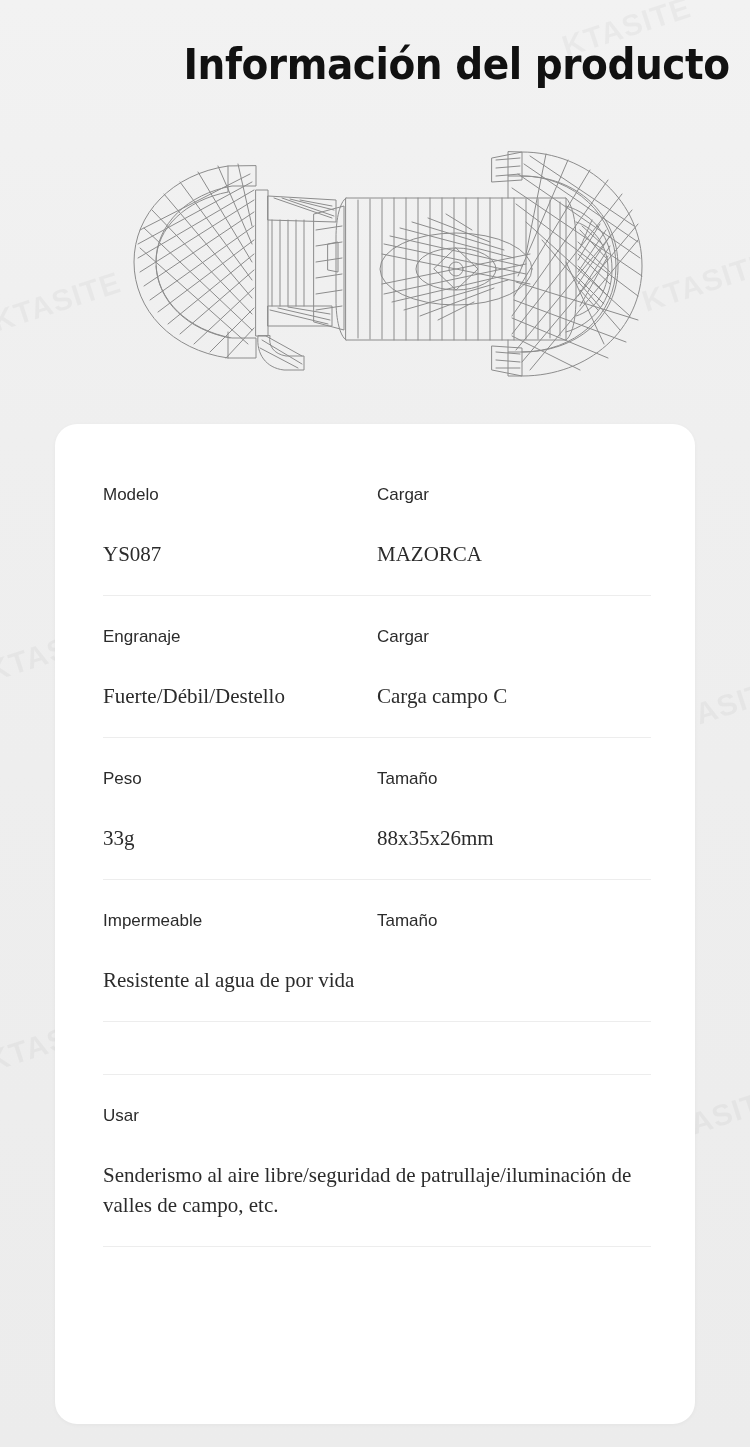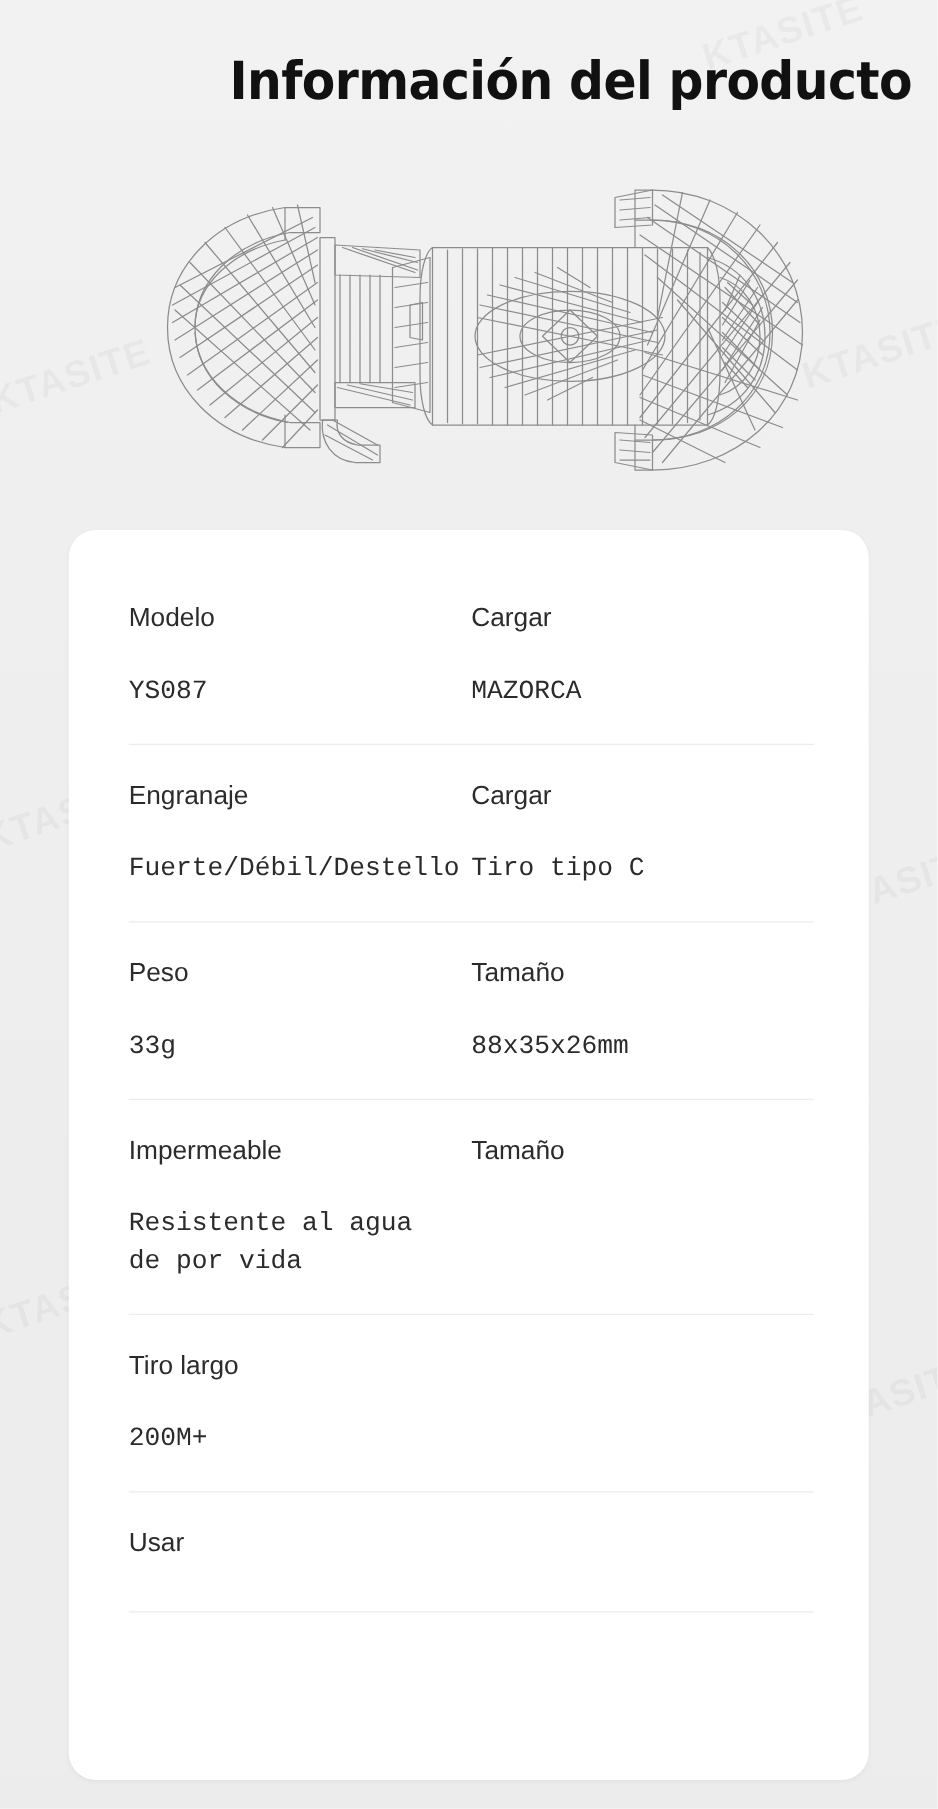--- a/index.html
+++ b/index.html
@@ -82,31 +82,31 @@
     display: flex;
     width: 100%;
     box-sizing: border-box;
   }
   .spec-col {
     width: 50%;
     box-sizing: border-box;
     padding-right: 12px;
   }
   .spec-label {
-    font-size: 21px;
+    font-size: 17px;
     color: #2b2b2b;
     line-height: 30px;
     margin-bottom: 13px;
     font-family: "Liberation Sans", sans-serif;
   }
   .spec-value {
     font-size: 21px;
     color: #2b2b2b;
     line-height: 30px;
-    font-family: Liberation Mono, monospace;
+    font-family: Liberation Serif, serif;
     margin-top: 29px;
   }
   .divider {
     height: 1px;
     background: #ededed;
     margin: 26px 0 26px 0;
     width: 100%;
   }
 </style>
 </head>
@@ -201,21 +201,21 @@
 
     <div class="divider"></div>
 
     <div class="spec-row">
       <div class="spec-col">
         <div class="spec-label">Engranaje</div>
         <div class="spec-value">Fuerte/Débil/Destello</div>
       </div>
       <div class="spec-col">
         <div class="spec-label">Cargar</div>
-        <div class="spec-value">Tiro tipo C</div>
+        <div class="spec-value">Carga campo C</div>
       </div>
     </div>
 
     <div class="divider"></div>
 
     <div class="spec-row">
       <div class="spec-col">
         <div class="spec-label">Peso</div>
         <div class="spec-value">33g</div>
       </div>
@@ -233,31 +233,28 @@
         <div class="spec-value">Resistente al agua de por vida</div>
       </div>
       <div class="spec-col">
         <div class="spec-label">Tamaño</div>
       </div>
     </div>
 
     <div class="divider"></div>
 
     <div class="spec-row">
-      <div class="spec-col">
-        <div class="spec-label">Tiro largo</div>
-        <div class="spec-value">200M+</div>
-      </div>
       <div class="spec-col"></div>
     </div>
 
     <div class="divider"></div>
 
     <div class="spec-row">
       <div class="spec-col" style="width:100%;">
         <div class="spec-label">Usar</div>
+        <div class="spec-value">Senderismo al aire libre/seguridad de patrullaje/iluminación de valles de campo, etc.</div>
       </div>
     </div>
 
     <div class="divider"></div>
 
   </div>
 </div>
 
 </body></html>

